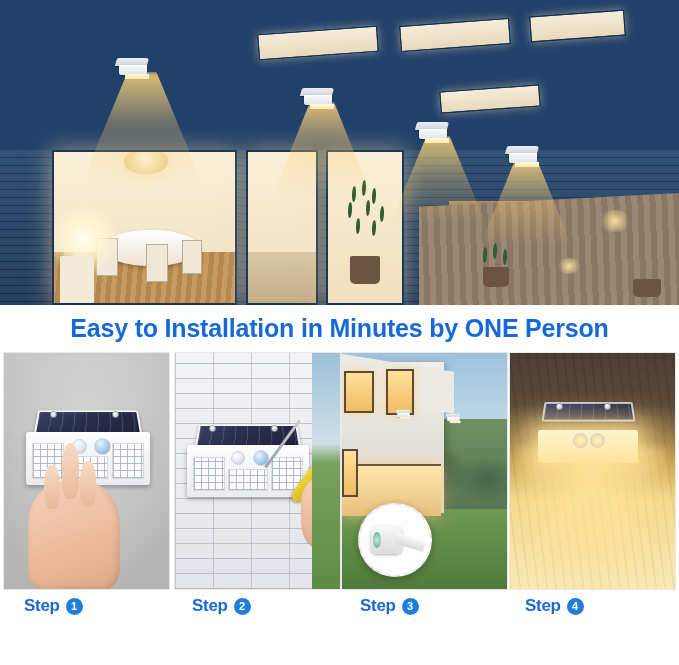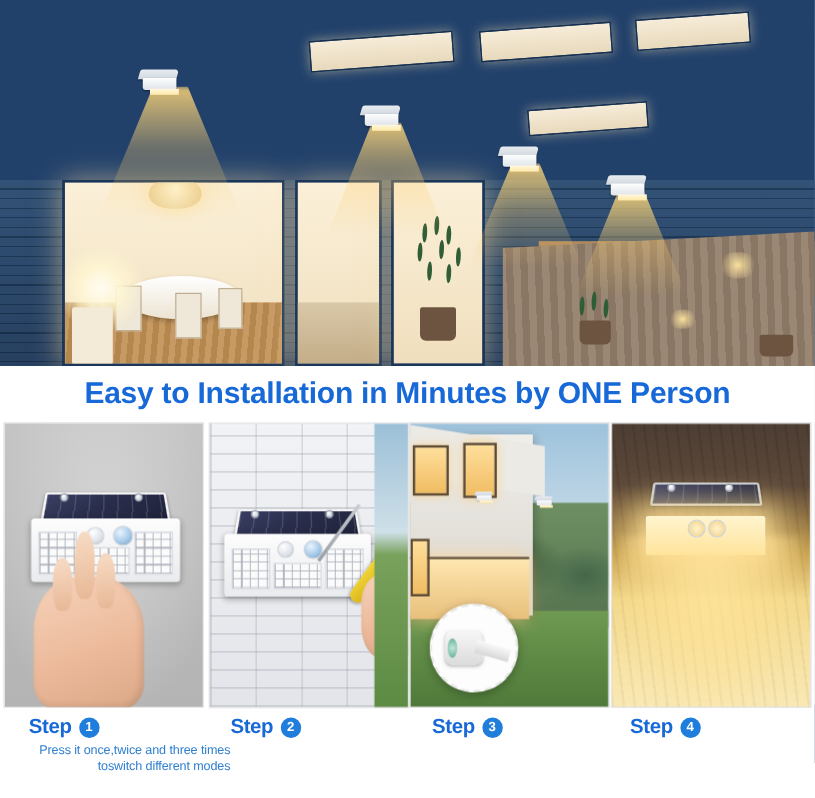--- a/index.html
+++ b/index.html
@@ -487,21 +487,20 @@
 
   </div>
 
   <div class="captions">
 
     <div class="cap c1">
       <div class="cap-head">
         <span class="cap-step">Step</span>
         <span class="badge">1</span>
       </div>
-      <div class="cap-text">Press it once,twice and three times toswitch different modes</div>
     </div>
 
     <div class="cap c2">
       <div class="cap-head">
         <span class="cap-step">Step</span>
         <span class="badge">2</span>
       </div>
     </div>
 
     <div class="cap c3">

